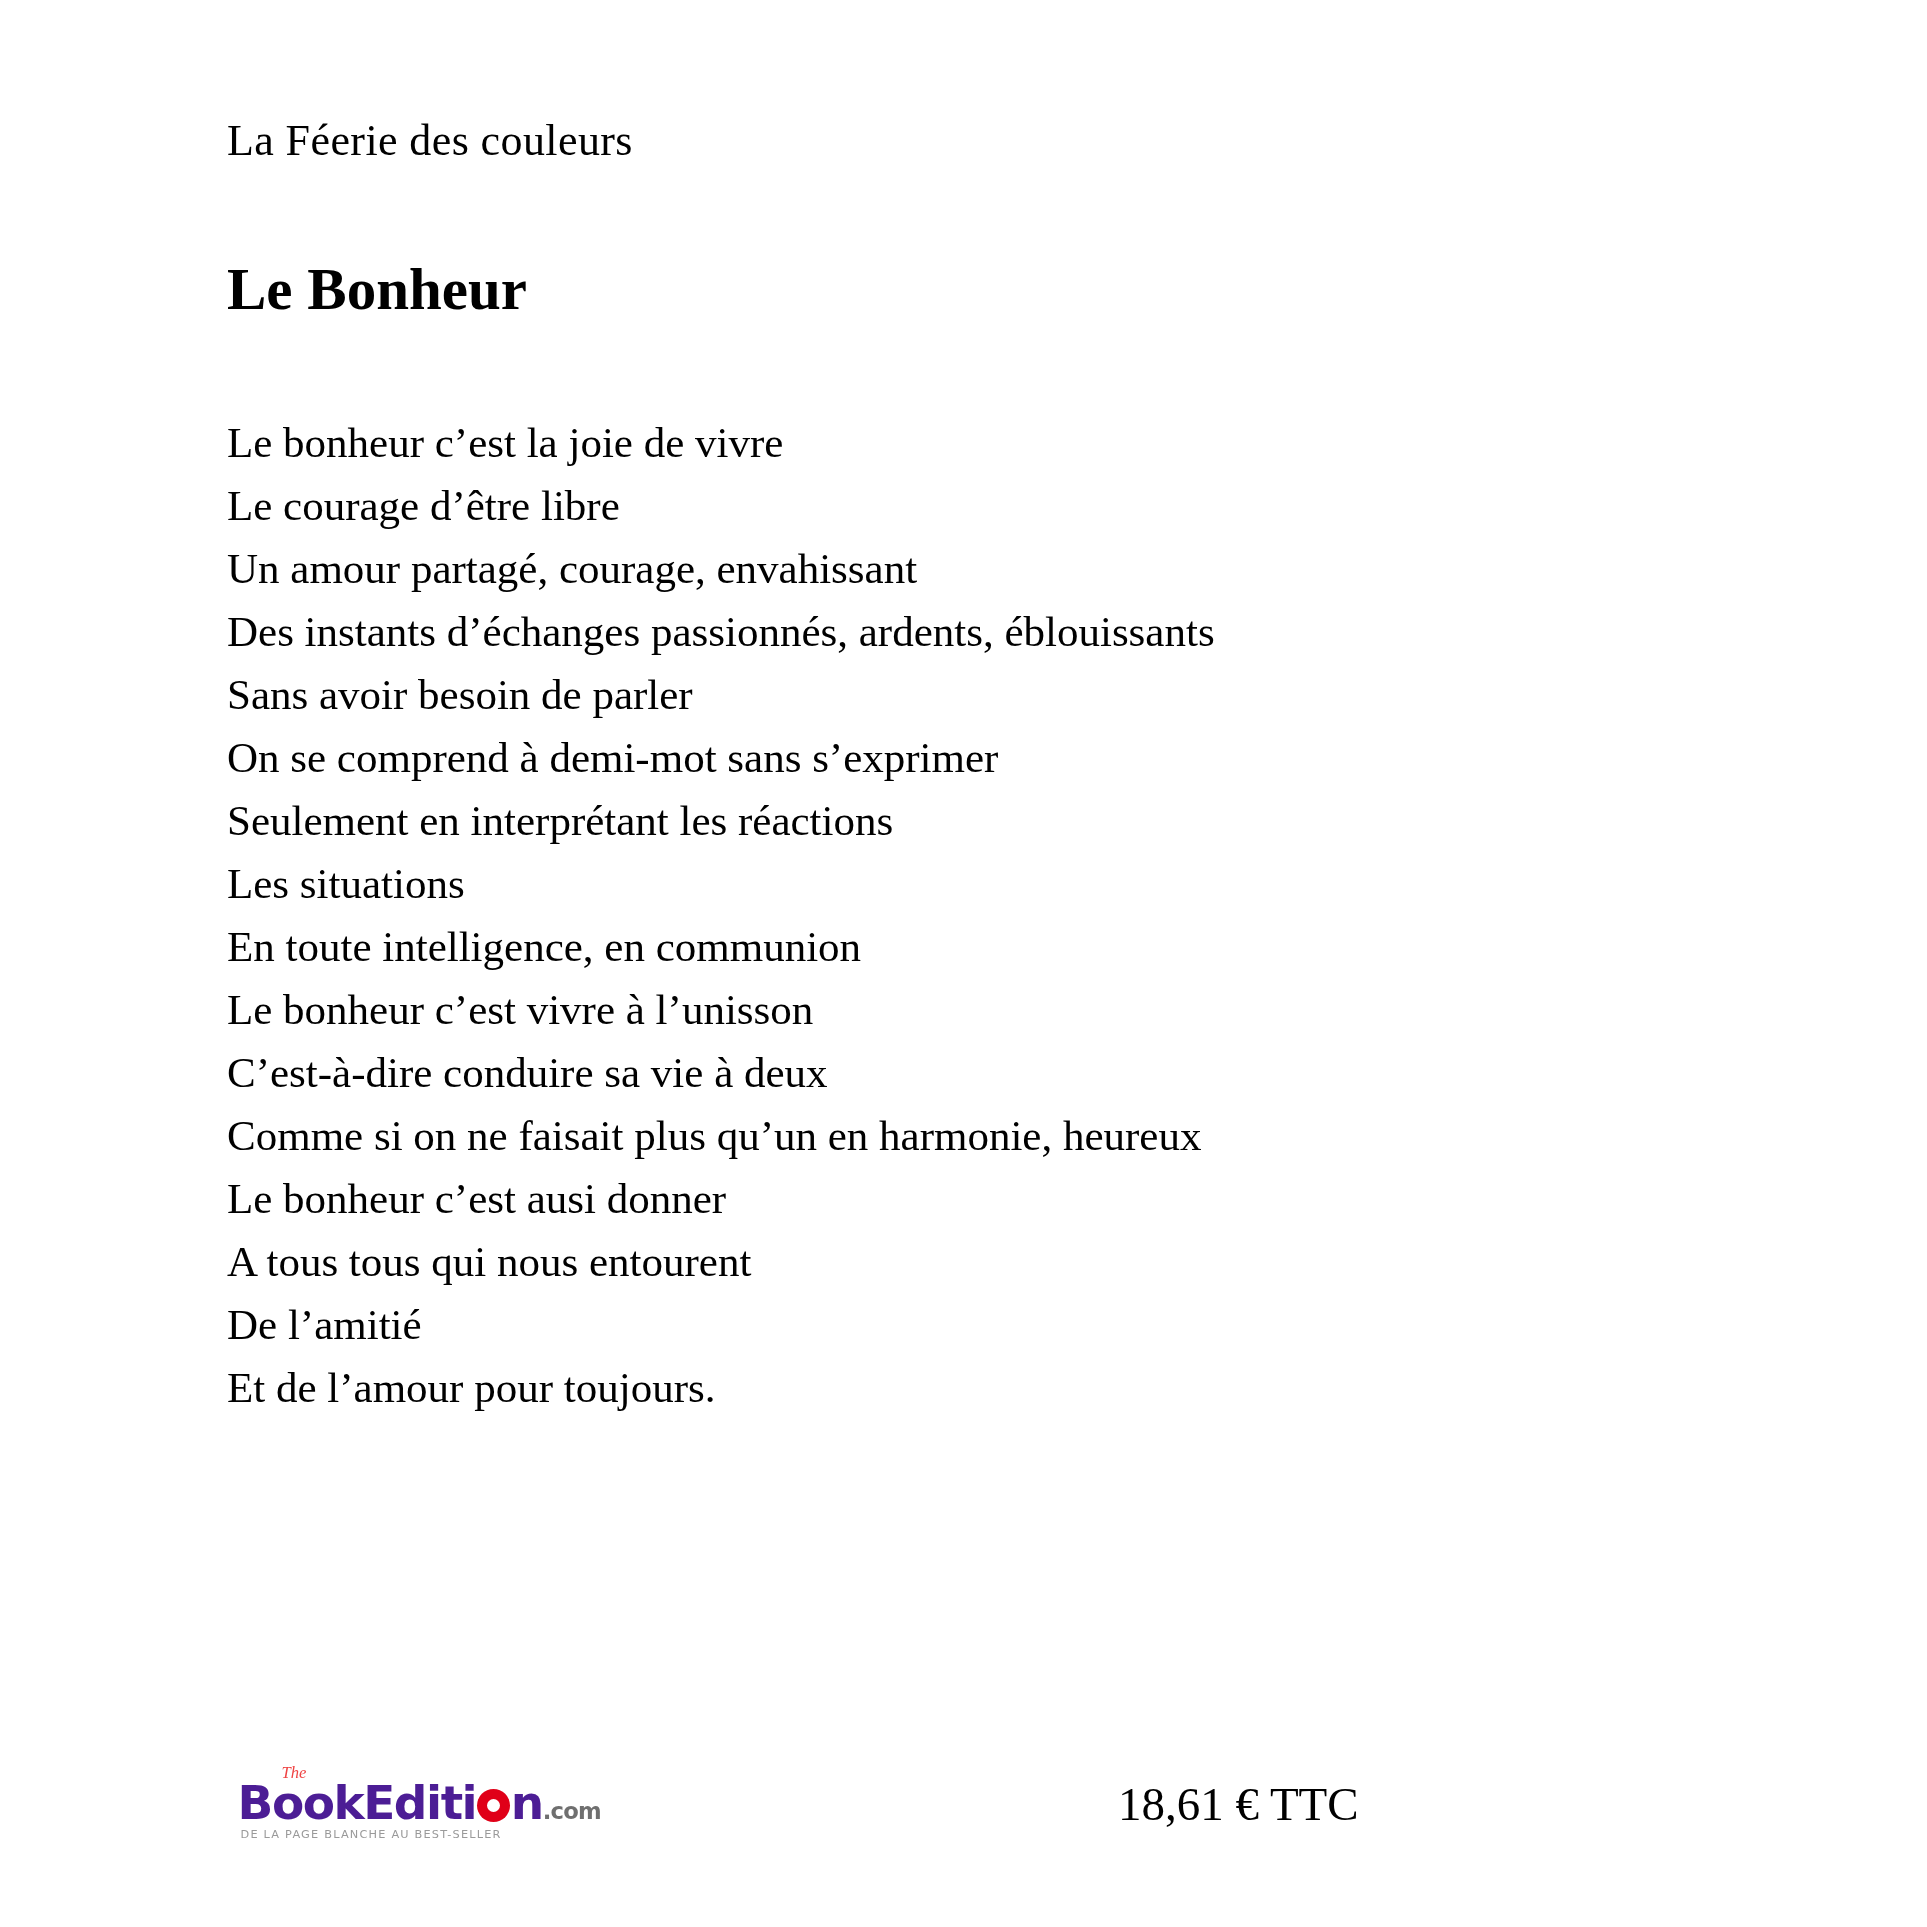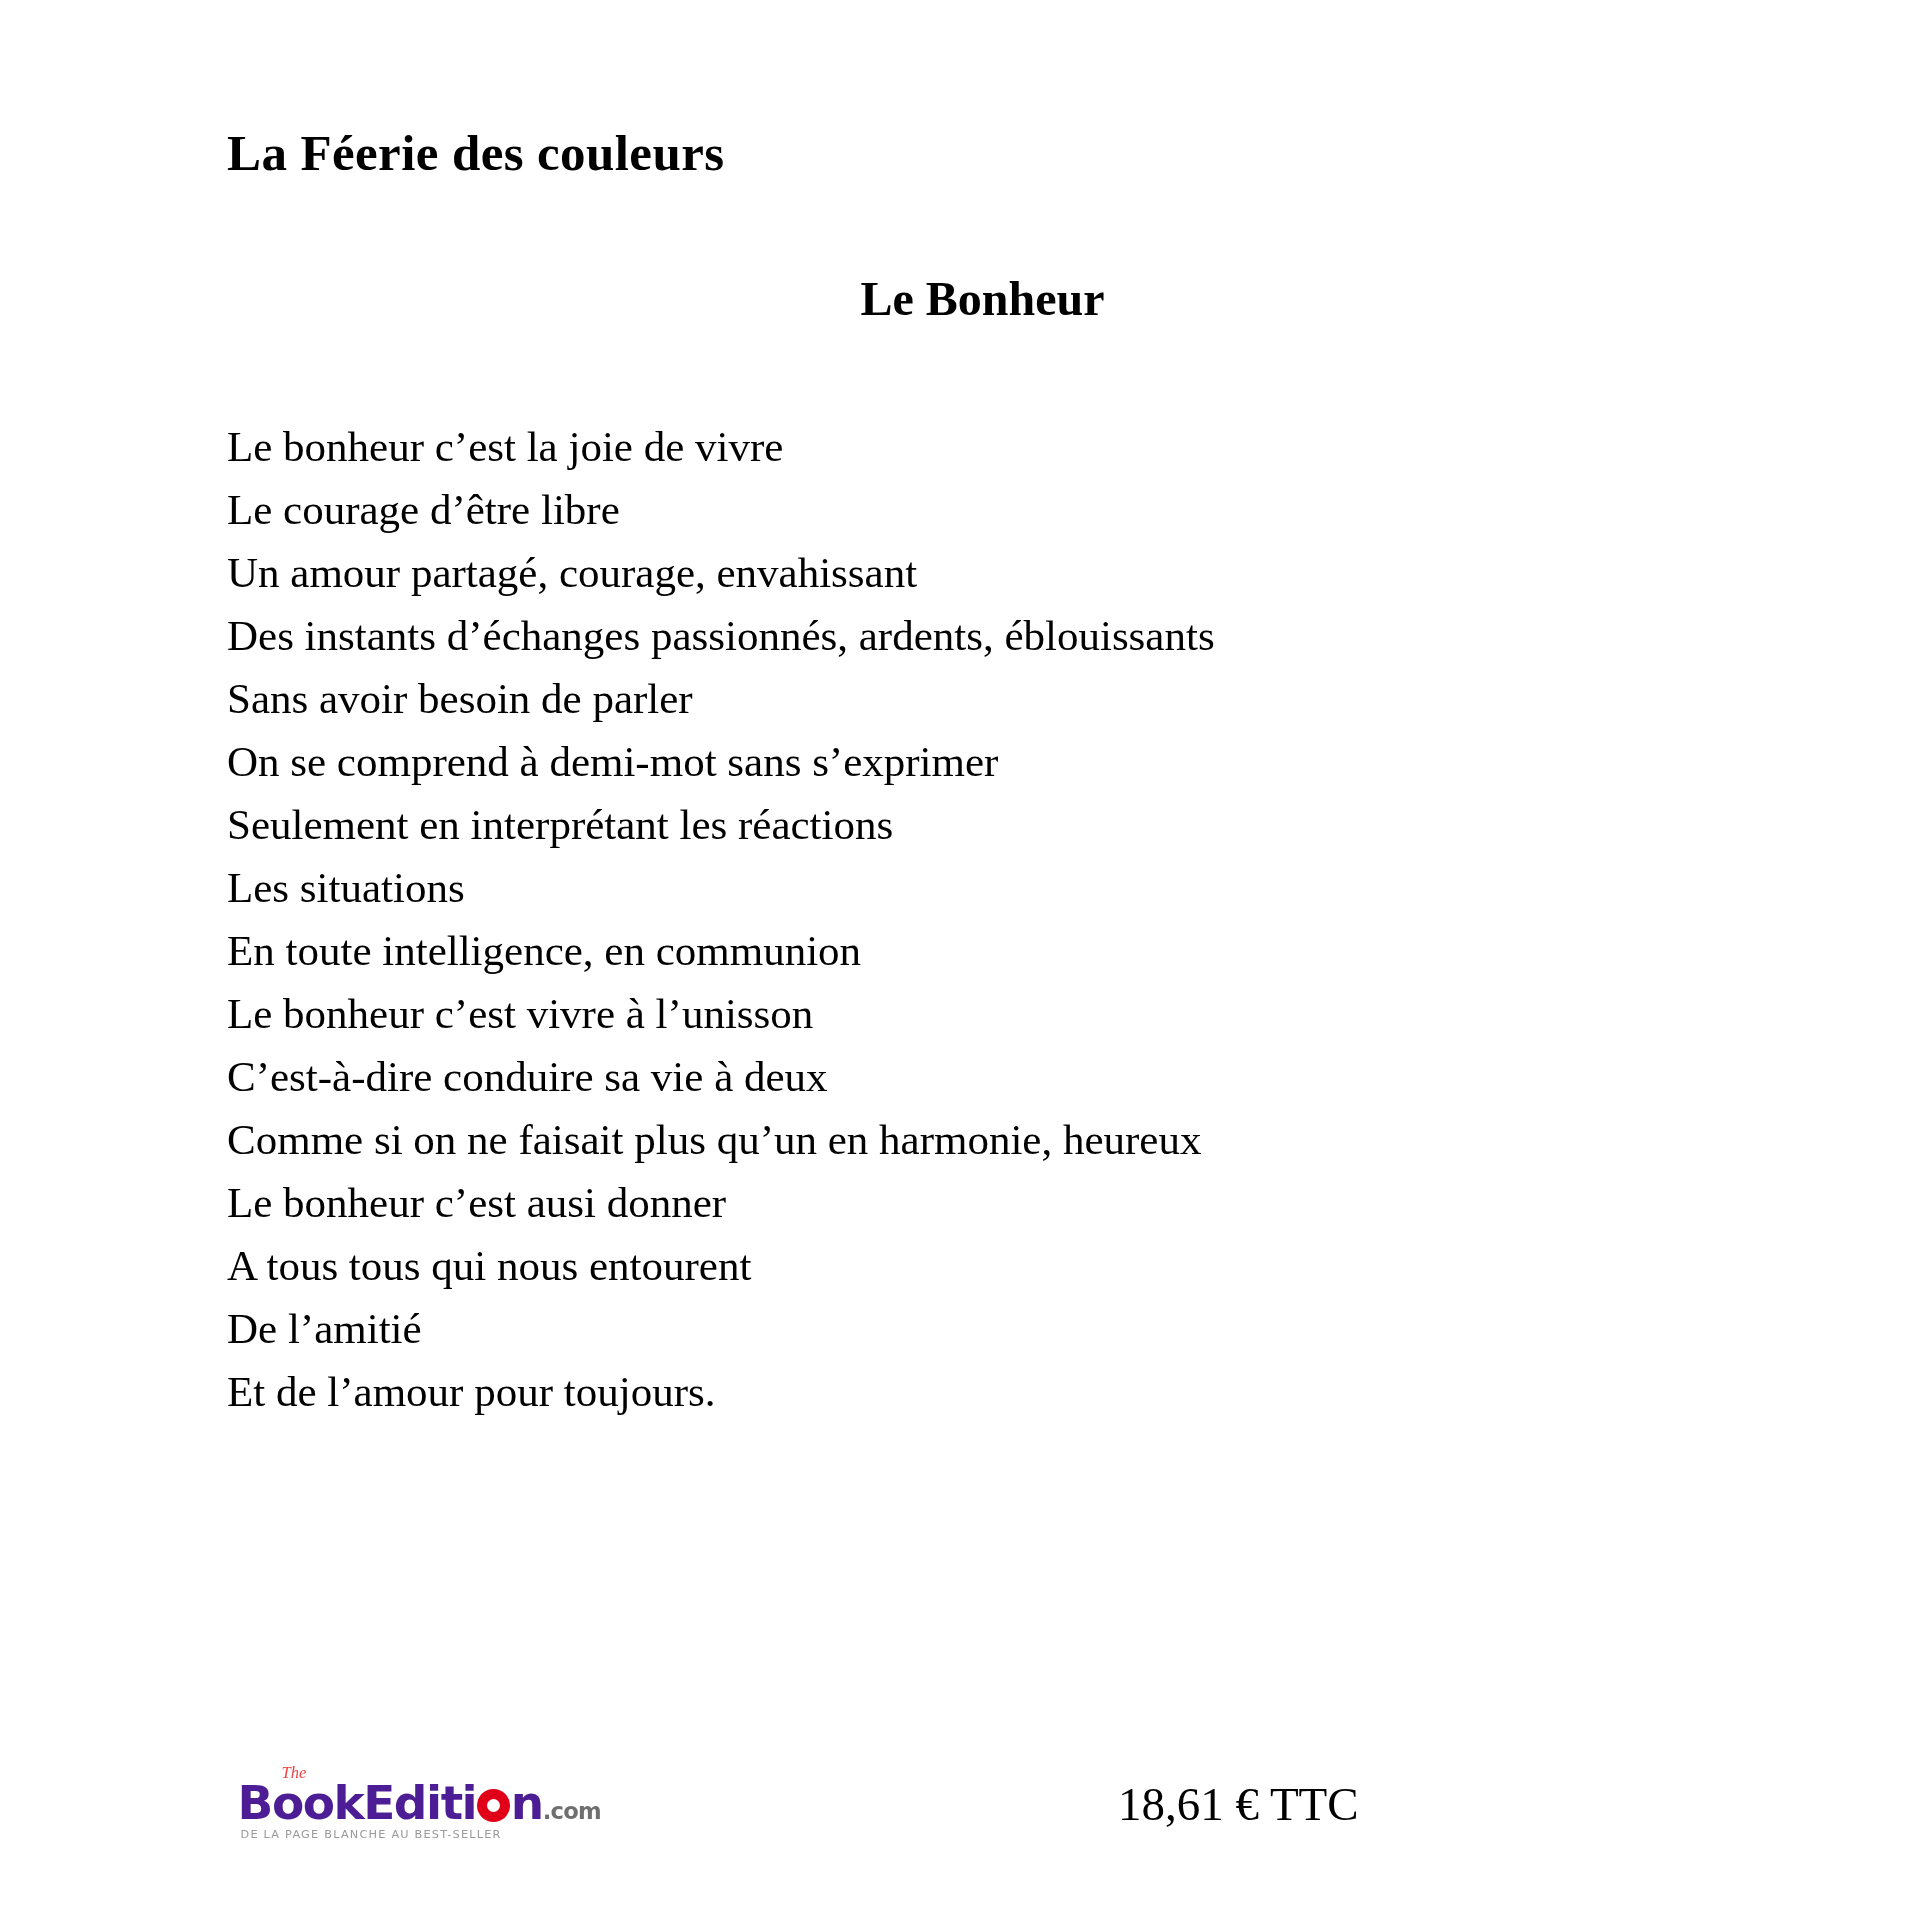--- a/index.html
+++ b/index.html
@@ -22,38 +22,37 @@
     height: 1927px;
     background: #ffffff;
   }
   .content {
     position: absolute;
     left: 227px;
     top: 113px;
     width: 1511px;
   }
   .book-title {
-    font-size: 51px;
-    font-weight: bold;
+    font-size: 44px;
+    font-weight: normal;
     letter-spacing: 0.4px;
-    margin: 12px 0 0 0;
+    margin: 4px 0 0 0;
     line-height: 1.1;
   }
   .author {
     font-size: 44px;
     font-weight: normal;
     margin: 85px 0 0 0;
     line-height: 1.1;
   }
   .poem-title {
-    font-size: 48px;
+    font-size: 59px;
     font-weight: bold;
     margin: 92px 0 0 0;
     line-height: 1.1;
-    text-align: center;
   }
   .poem-body {
     margin: 89px 0 0 0;
     font-size: 43px;
     line-height: 63px;
   }
   .poem-line {
     white-space: pre;
   }
   .footer {

